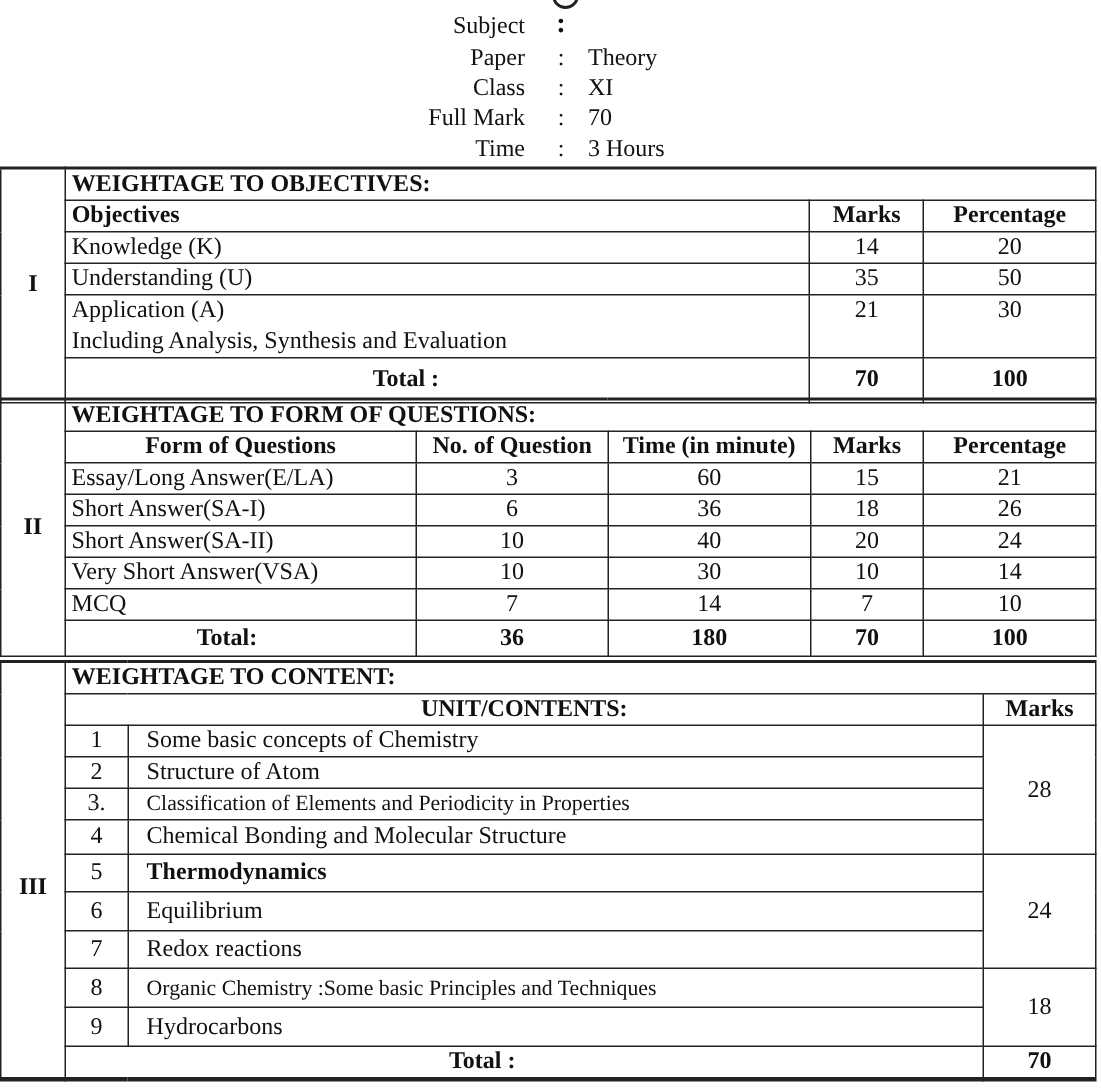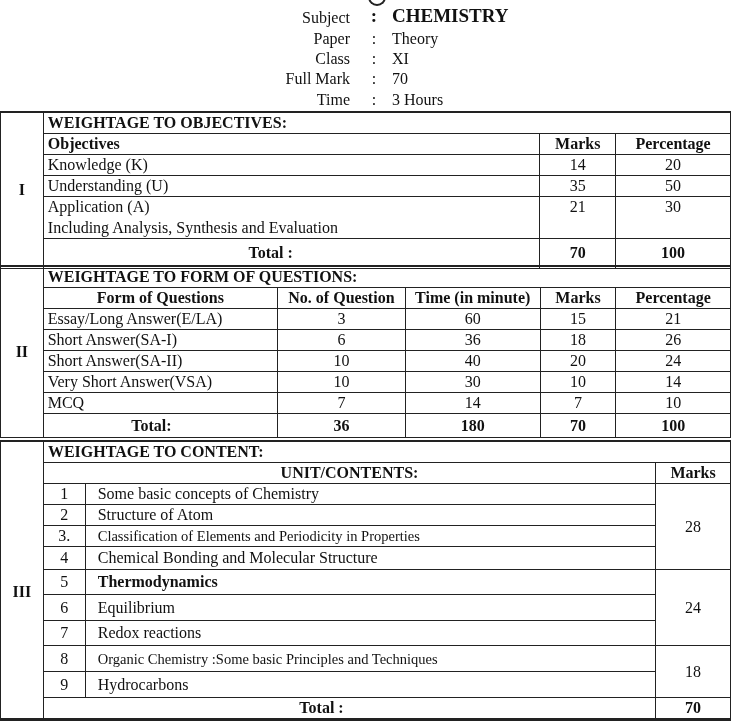--- a/index.html
+++ b/index.html
@@ -23,21 +23,20 @@
   .small { font-size:14.5px; }
 </style>
 </head>
 <body>
 
 <div class="hdr">
   <div class="partial-q"></div>
   <div class="hdr-row" style="top:6px;left:0;width:734px;height:24px;">
     <span class="hdr-label" style="top:2px;">Subject</span>
     <span class="hdr-colon big" style="top:0;">:</span>
-    <span class="hdr-val big" style="top:0;">CHEMISTRY</span>
   </div>
   <div class="hdr-row" style="top:29px;left:0;width:734px;height:20px;">
     <span class="hdr-label">Paper</span>
     <span class="hdr-colon">:</span>
     <span class="hdr-val">Theory</span>
   </div>
   <div class="hdr-row" style="top:49px;left:0;width:734px;height:20px;text-decoration:underline;">
     <span class="hdr-label">Class</span>
     <span class="hdr-colon">:</span>
     <span class="hdr-val">XI</span>

